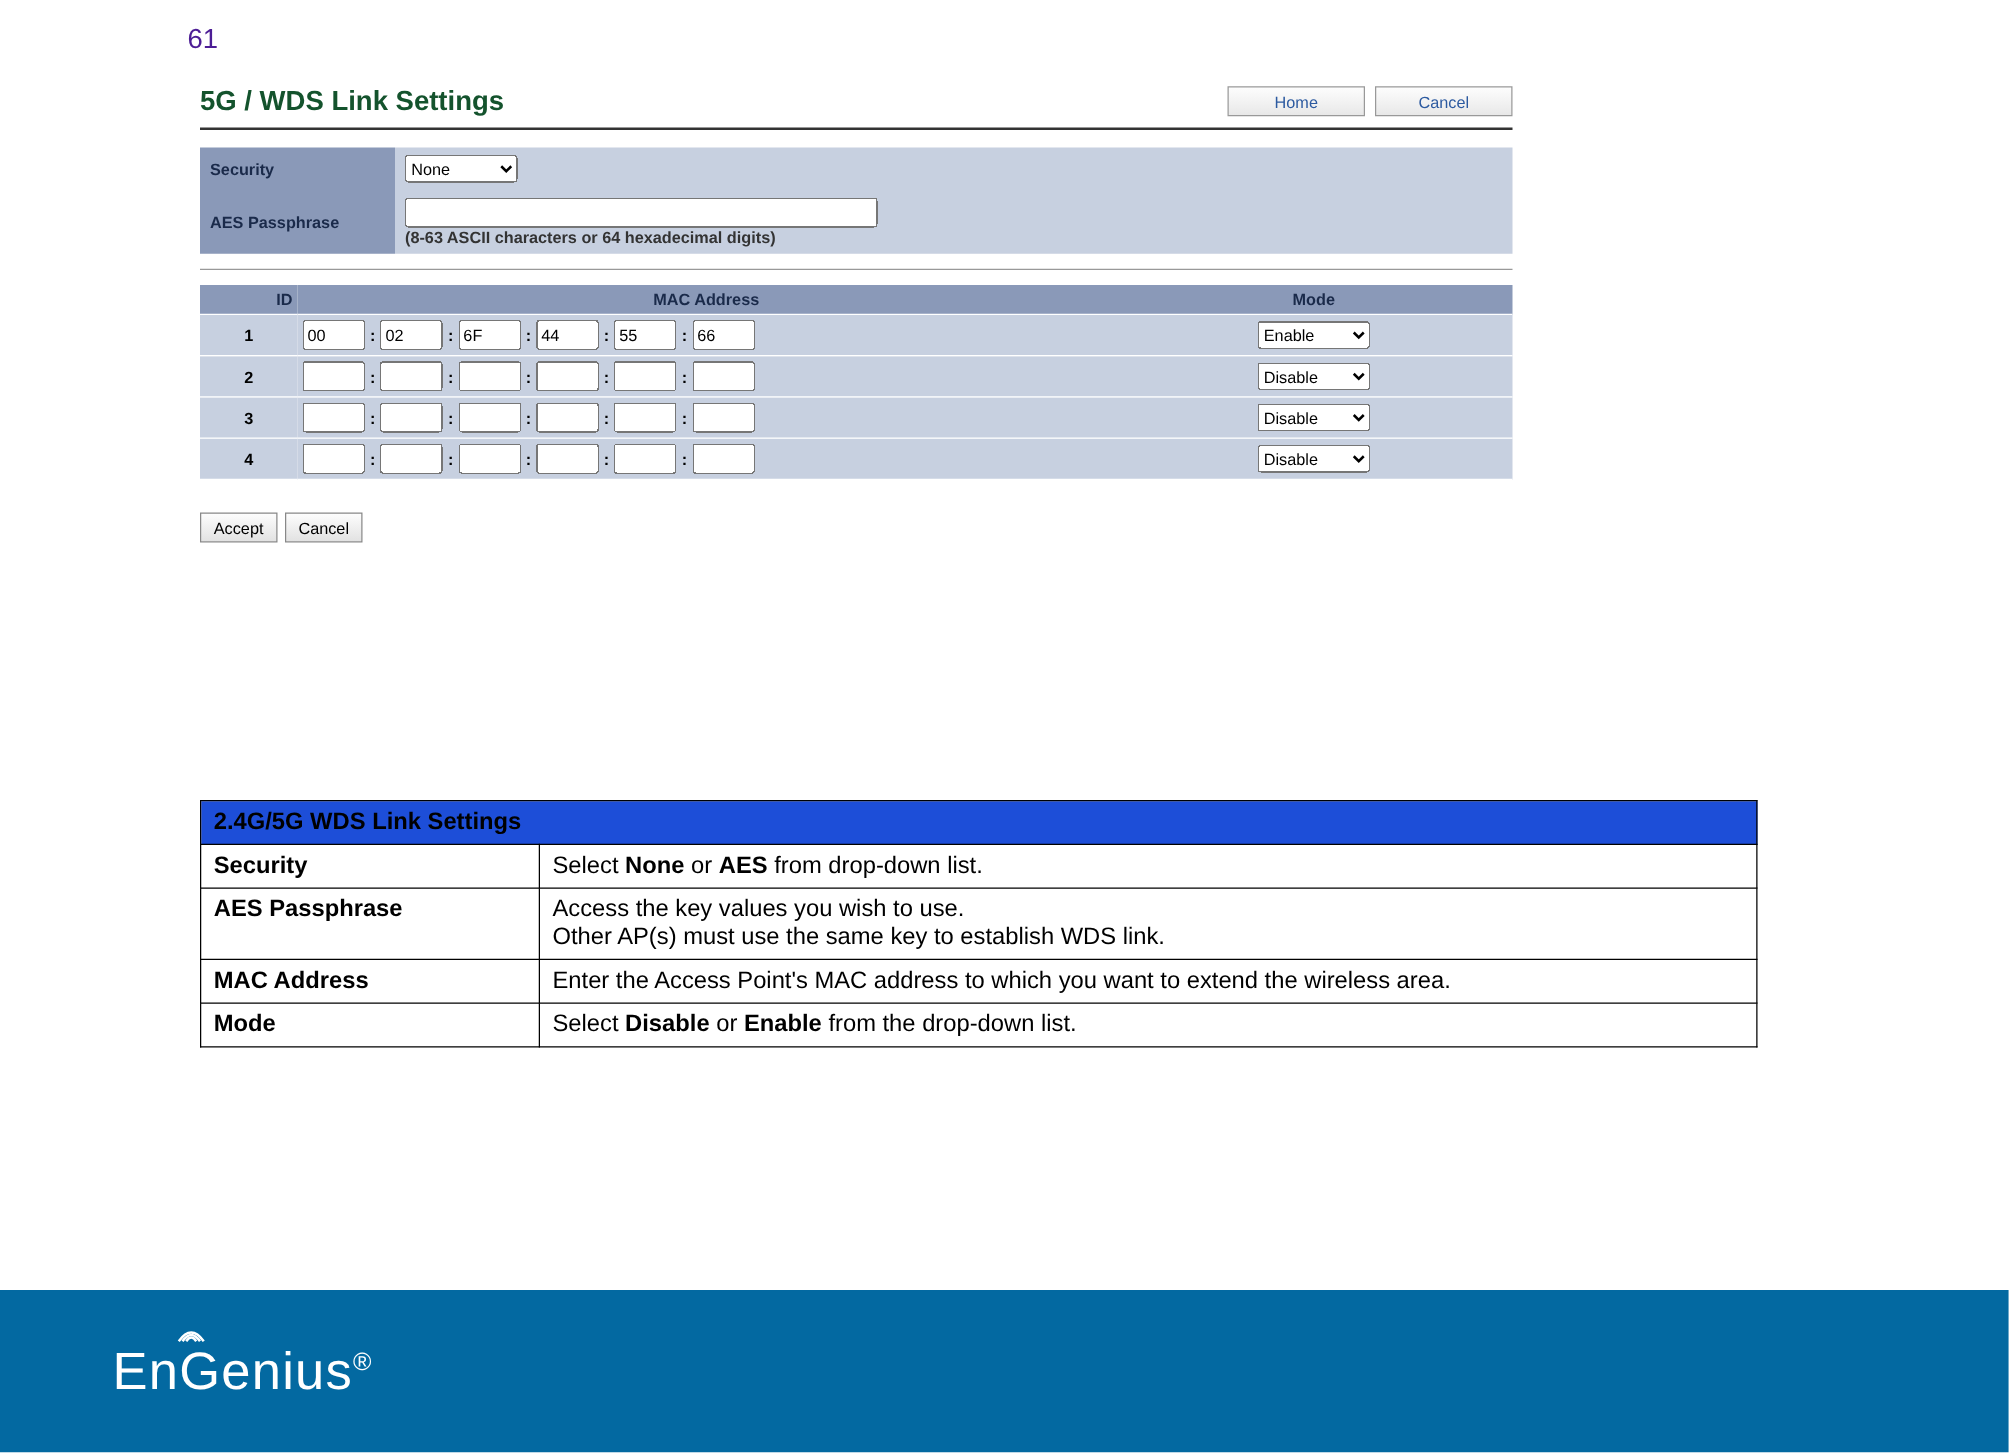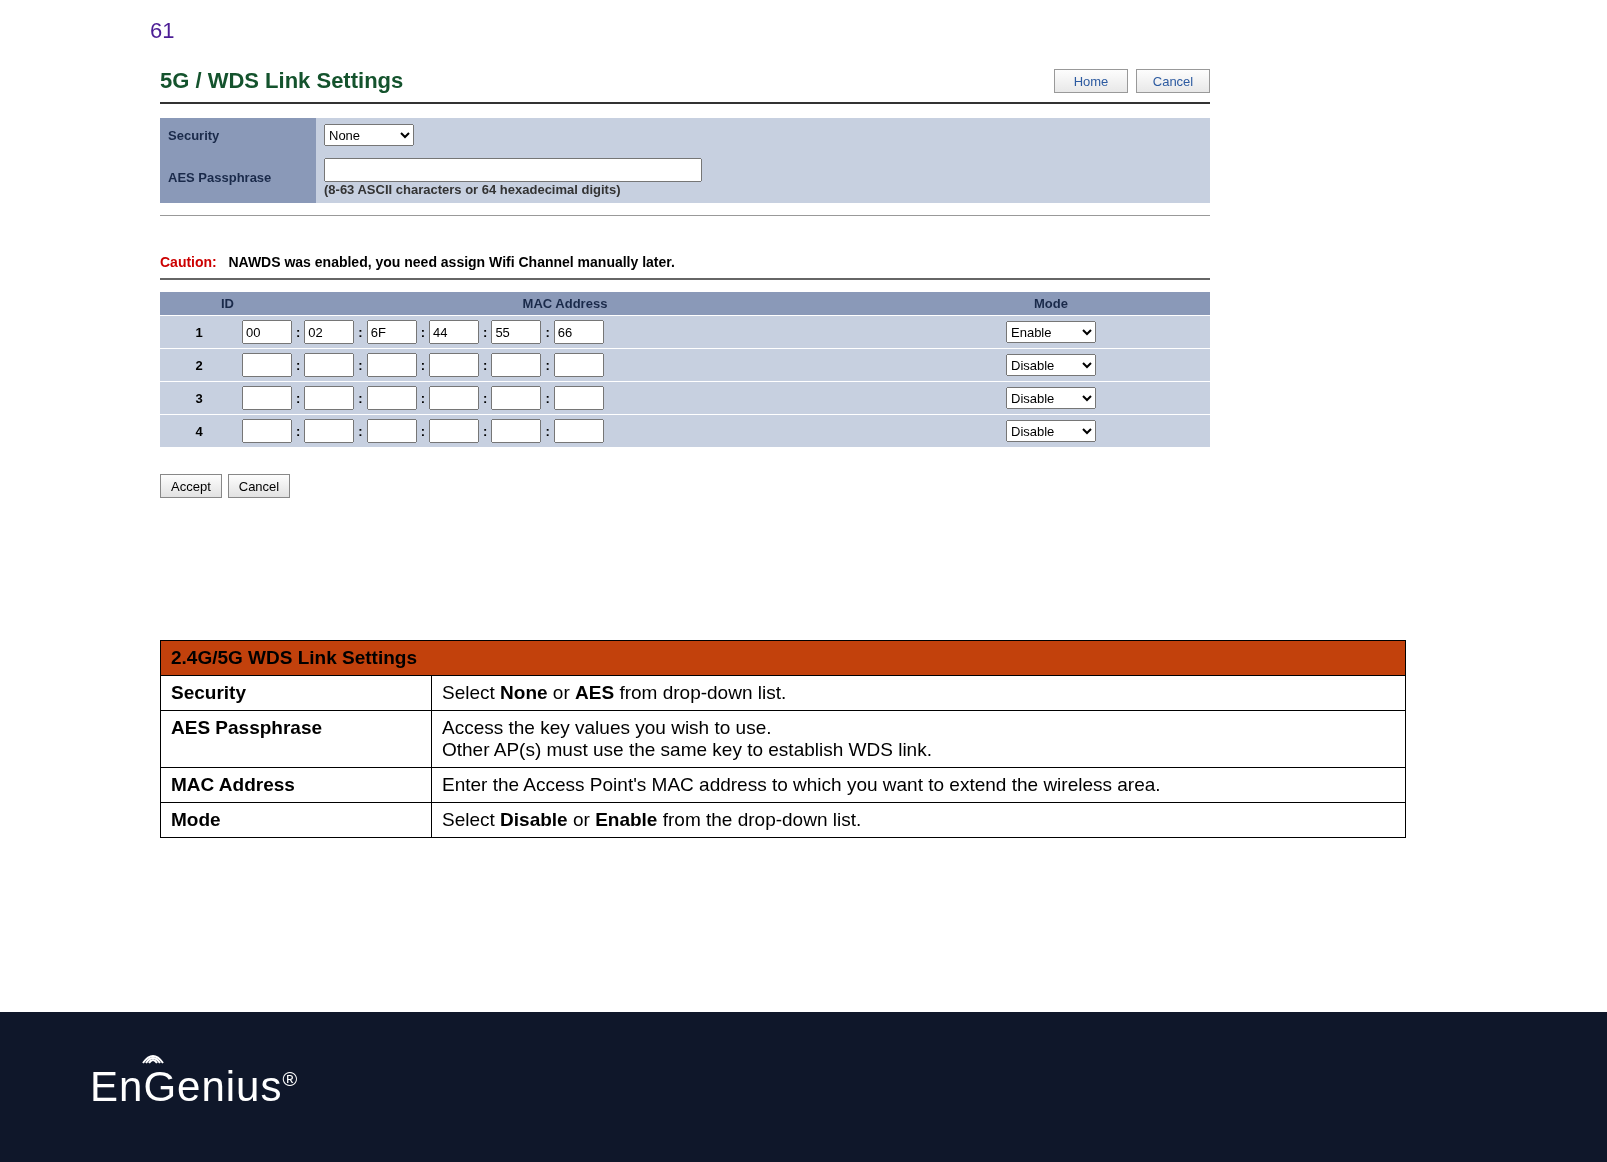--- a/index.html
+++ b/index.html
@@ -40,21 +40,21 @@
   }
   .hdr-buttons {
     display: flex;
     gap: 8px;
   }
   .hdr-btn {
     border: 1px solid #999;
     background: linear-gradient(#fdfdfd, #e8e8e8);
     color: #2c5aa0;
     font-size: 13px;
-    width: 74px;
+    width: 110px;
     height: 24px;
     cursor: pointer;
   }
   .form-table {
     margin-top: 14px;
     width: 100%;
     border-collapse: collapse;
     font-size: 13px;
   }
   .form-table td {
@@ -141,34 +141,34 @@
     font-size: 19px;
     color: #000;
   }
   .help-table th, .help-table td {
     border: 1px solid #000;
     padding: 6px 10px;
     text-align: left;
     vertical-align: top;
   }
   .help-table .title-row {
-    background: #c2410c;
+    background: #1d4ed8;
     font-weight: bold;
   }
   .help-table .label-col {
     width: 250px;
     font-weight: bold;
   }
   .footer {
     position: absolute;
     left: 0;
     bottom: 0;
     width: 1607px;
-    height: 150px;
-    background: #0f172a;
+    height: 130px;
+    background: #0369a1;
     display: flex;
     align-items: center;
   }
   .logo {
     color: #fff;
     font-size: 42px;
     font-weight: 400;
     margin-left: 90px;
     letter-spacing: 1px;
     font-family: Arial, sans-serif;
@@ -210,25 +210,20 @@
       <td class="form-value-cell">
         <input type="text" class="txt" style="width: 370px;" value=""><br>
         <span class="hint">(8-63 ASCII characters or 64 hexadecimal digits)</span>
       </td>
     </tr>
   </tbody>
     </table>
 
   <hr class="hr-sep">
 
-  <div class="caution-row">
-    <span class="caution-label">Caution:</span>
-    <span>&nbsp;</span>
-    <span class="caution-text">NAWDS was enabled, you need assign Wifi Channel manually later.</span>
-  </div>
 
   <table class="mac-table">
     <thead>
       <tr>
         <th class="mac-th" style="width:70px;text-align:right;">ID</th>
         <th class="mac-th">MAC Address</th>
         <th class="mac-th" style="width:310px;">Mode</th>
       </tr>
     </thead>
     <tbody id="mac-rows">

